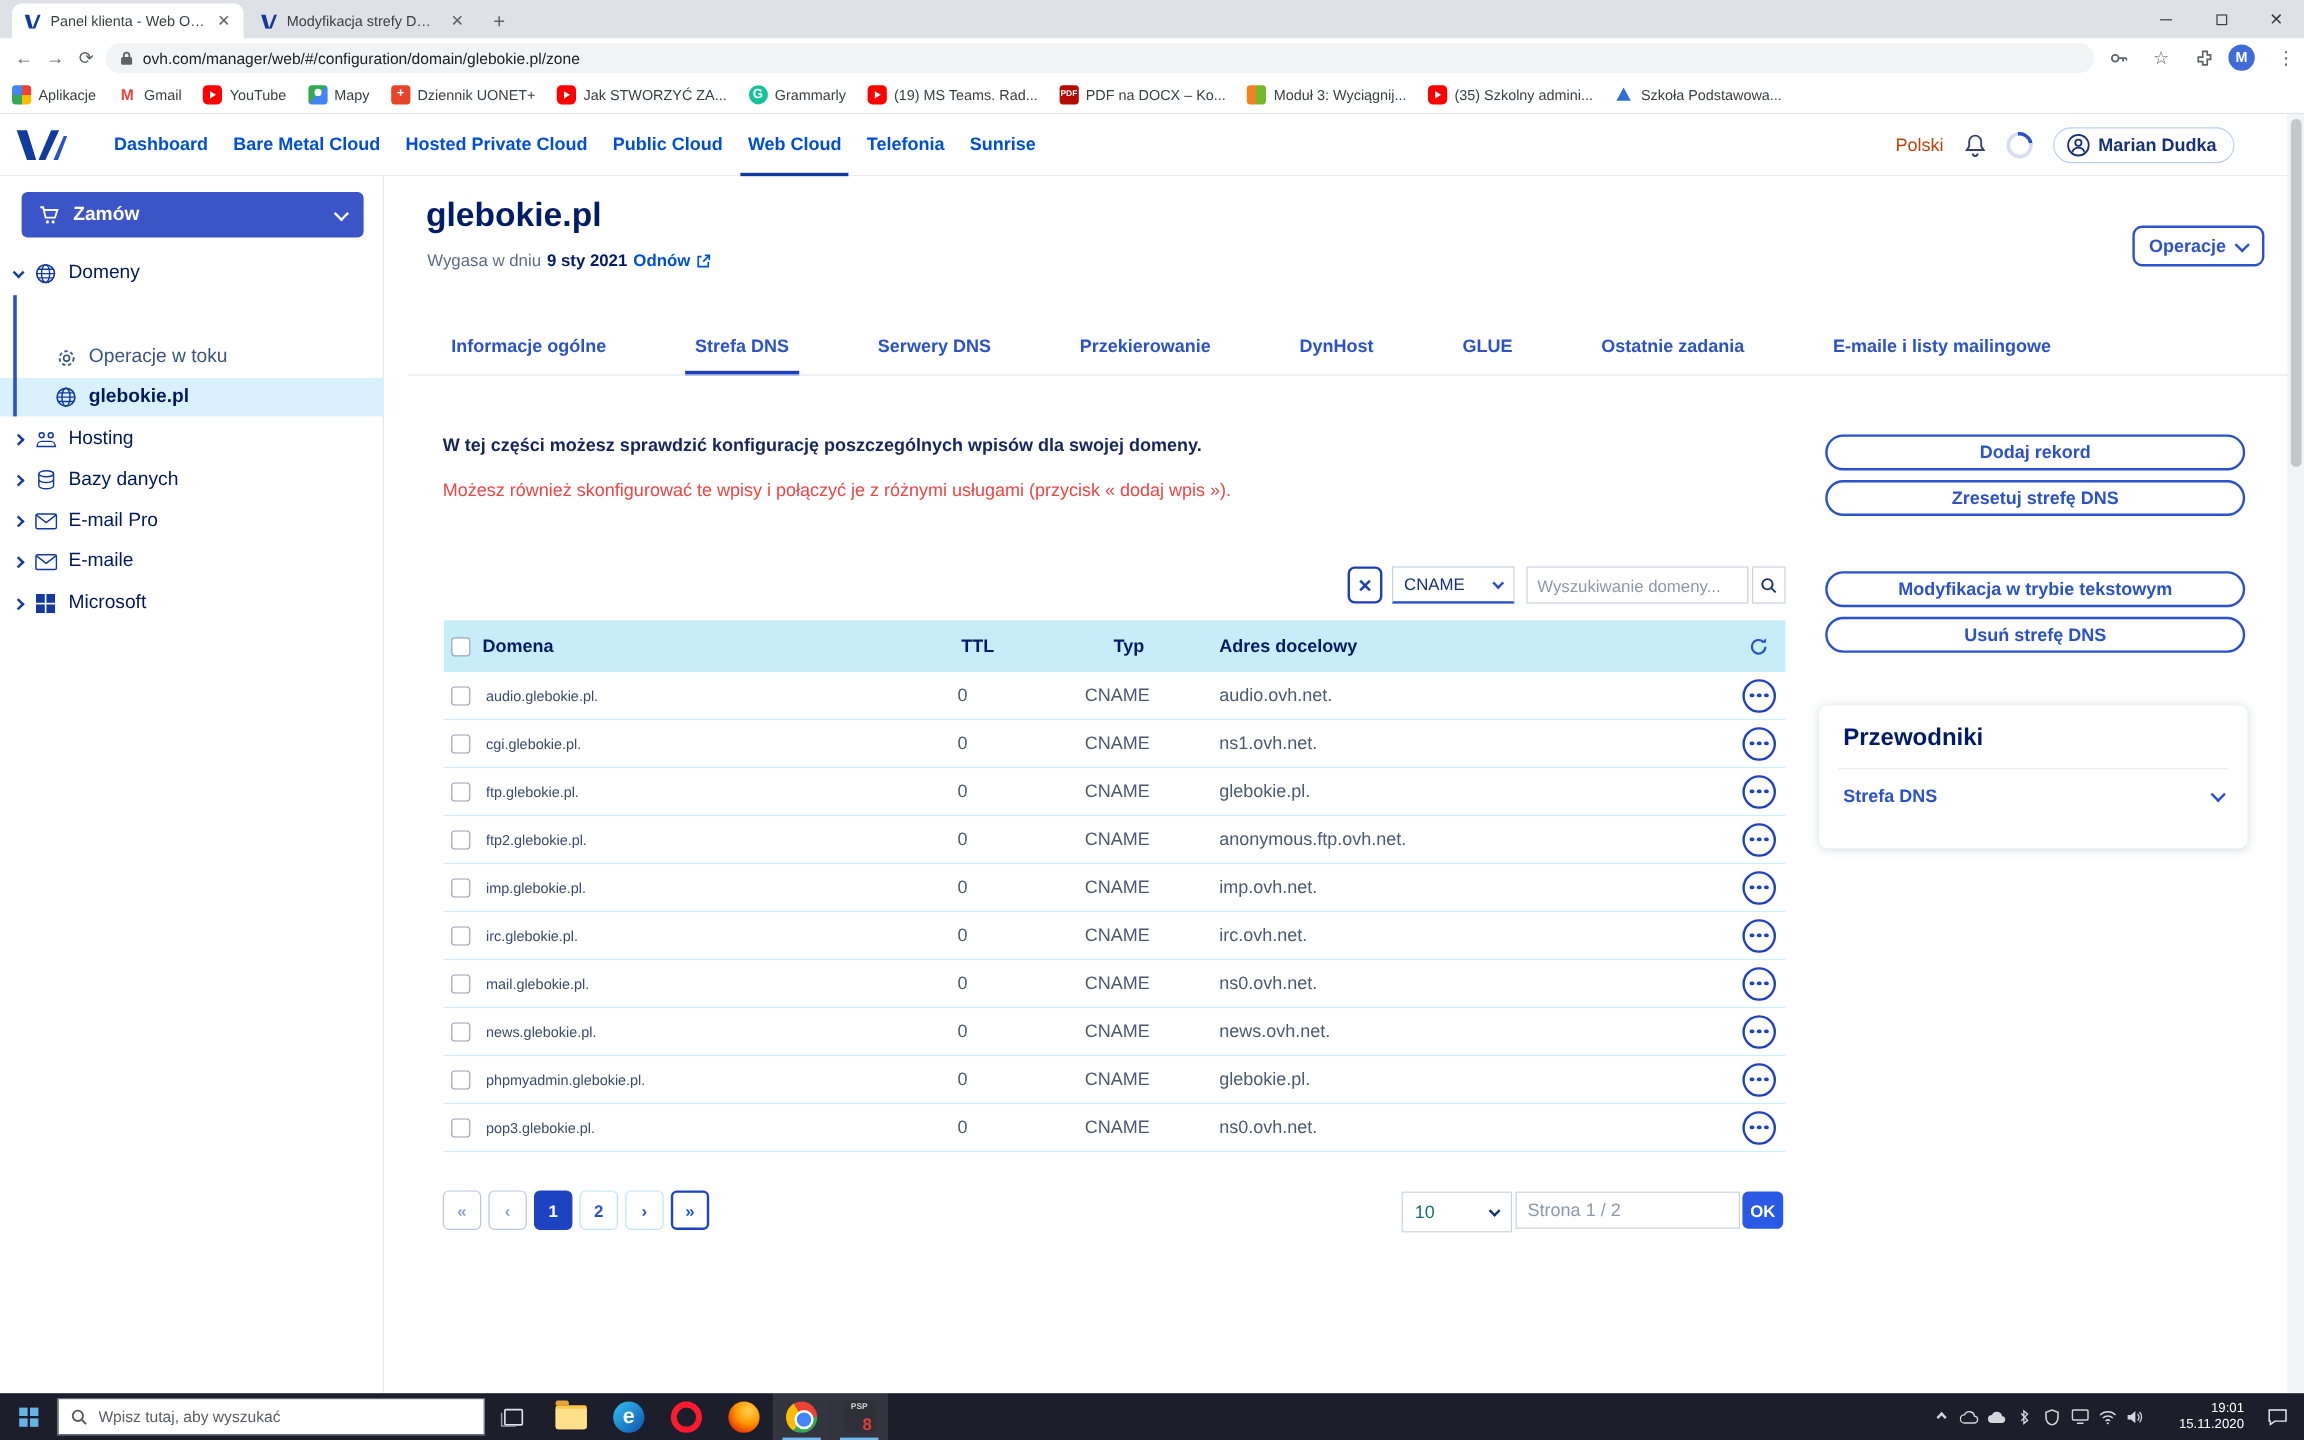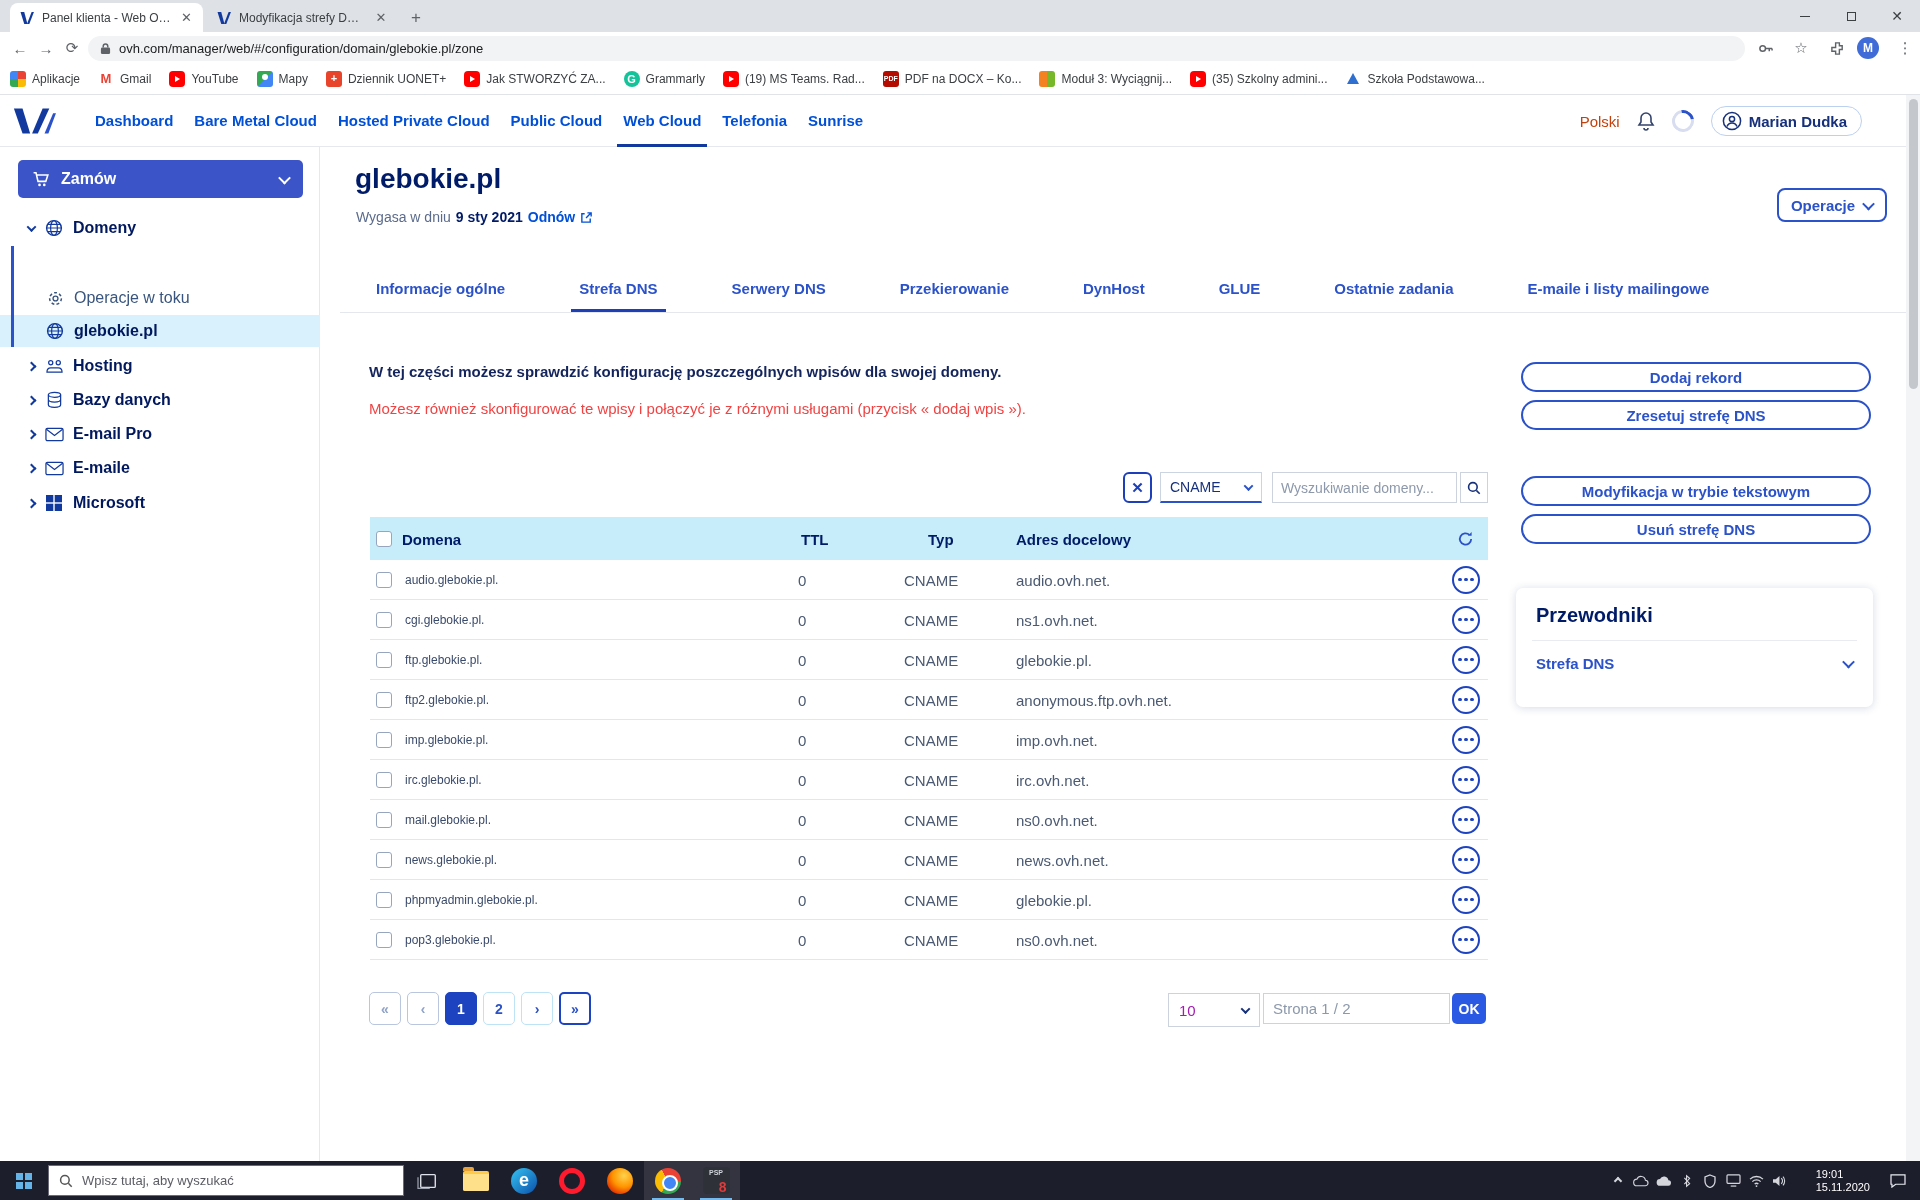--- a/index.html
+++ b/index.html
@@ -46,21 +46,21 @@
   .ovhlink.active::after{content:"";position:absolute;left:-6px;right:-6px;bottom:0;height:3px;background:#123a9e}
   .navright{position:absolute;right:58px;top:0;height:52px;display:flex;align-items:center;gap:17px}
   .lang{font-size:15px;font-weight:normal;color:#c2410c}
   .spinner{width:22px;height:22px;border-radius:50%;border:3px solid #d8def0;border-top-color:#2b52c8;transform:rotate(35deg)}
   .userpill{display:flex;align-items:center;gap:7px;border:1px solid #bcd0f0;border-radius:17px;padding:4px 14px 4px 10px;font-size:15px;font-weight:bold;color:#16307a}
   
   .sidebar{position:absolute;top:147px;left:0;width:320px;bottom:39px;background:#fff;border-right:1px solid #e5e8ef}
   .zamow{position:absolute;left:18px;top:13px;width:285px;height:38px;background:#3b54c7;border:none;border-radius:5px;color:#fff;font-weight:bold;font-size:16px;font-family:inherit;display:flex;align-items:center;gap:10px;padding:0 14px}
   .zamow .grow{flex:1;text-align:left}
   .srow{position:absolute;left:0;width:320px;height:32px;display:flex;align-items:center;font-size:16px;color:#00185e;gap:9px}
-  .srow.lvl1{padding-left:28px;font-weight:bold}
+  .srow.lvl1{padding-left:12px;font-weight:normal}
   .srow.lvl2{padding-left:45px;color:#39557e;font-weight:normal}
   .srow.sel{background:#d9f1fc;font-weight:bold;color:#00185e}
   .bluebar{position:absolute;left:11px;top:99px;width:3px;height:101px;background:#2b52c8}
   .chv{display:inline-block;width:7px;height:7px;border-right:2px solid currentColor;border-bottom:2px solid currentColor}
   .chv.d{transform:rotate(45deg) translate(-1px,-1px)}
   .chv.r{transform:rotate(-45deg)}
   .chv.big{width:9px;height:9px}
   .sic{width:20px;display:flex;justify-content:center;color:#123a9e}
   
   .main{position:absolute;left:320px;top:147px;right:0;bottom:39px;background:#fff}
@@ -91,21 +91,21 @@
   .refresh{position:absolute;right:14px;top:13px;color:#2b52c8}
   .dots{position:absolute;right:8px;top:50%;transform:translateY(-50%);width:28px;height:28px;border:2px solid #1d43c0;border-radius:50%;display:flex;align-items:center;justify-content:center;gap:2.5px}
   .dots i{width:3.5px;height:3.5px;border-radius:50%;background:#1d43c0}
   .pgn{position:absolute;top:845px;left:49px;display:flex;gap:6px}
   .pbtn{width:32px;height:33px;border-radius:5px;display:flex;align-items:center;justify-content:center;font-size:14px;font-weight:bold;background:#fff}
   .pb-dis{border:1px solid #b9c6dd;color:#8fa3c8}
   .pb-cur{background:#1d43c0;color:#fff;border:1px solid #1d43c0}
   .pb-num{border:1px solid #bfe3f6;color:#2b52c8}
   .pb-nav{border:1px solid #bfe3f6;color:#2b52c8}
   .pb-last{border:2px solid #1d43c0;color:#2b52c8}
-  .szsel{position:absolute;left:848px;top:846px;width:92px;height:31px;border:1px solid #ccd3dc;background:#fff;display:flex;align-items:center;justify-content:space-between;padding:16px 10px;font-size:15px;color:#a21caf}
+  .szsel{position:absolute;left:848px;top:846px;width:92px;height:31px;border:1px solid #ccd3dc;background:#fff;display:flex;align-items:center;justify-content:space-between;padding:16px 10px;font-size:15px;color:#0f766e}
   .szsel .chv{color:#16307a}
   .strona{position:absolute;left:943px;top:846px;width:187px;height:31px;border:1px solid #ccd3dc;background:#fff;font-size:15px;color:#8d99ab;padding:0 9px;font-family:inherit}
   .okbtn{position:absolute;left:1132px;top:846px;width:34px;height:31px;background:#2a5ae4;border:none;border-radius:5px;color:#fff;font-weight:bold;font-size:14px;font-family:inherit}
   .act{position:absolute;left:1201px;width:350px;height:30px;border:2px solid #2b52c8;border-radius:15px;background:#fff;color:#2b52c8;font-size:15px;font-weight:bold;font-family:inherit;display:flex;align-items:center;justify-content:center}
   .gcard{position:absolute;left:1196px;top:441px;width:357px;height:119px;background:#fff;border-radius:7px;box-shadow:0 1px 8px rgba(30,50,110,.18);padding:16px 20px}
   .gtitle{font-size:20px;font-weight:bold;color:#001b67}
   .gdiv{margin:13px -4px 0;height:1px;background:#e8ebf2}
   .glink{margin-top:14px;display:flex;align-items:center;justify-content:space-between;font-size:15px;font-weight:bold;color:#2b52c8}
   
   .sbar{position:absolute;right:0;top:95px;width:14px;bottom:39px;background:#f3f4f6}
@@ -127,21 +127,21 @@
   .ff{background:radial-gradient(circle at 65% 30%,#ffd34d,#ff9500 45%,#e33000 80%)}
   .chromeic{background:conic-gradient(from -30deg,#ea4335 0 120deg,#34a853 0 240deg,#fbbc05 0 360deg);position:relative}
   .chromeic::after{content:"";position:absolute;left:7px;top:7px;width:12px;height:12px;border-radius:50%;background:#4285f4;border:2.5px solid #fff}
   .folder{width:26px;height:20px;background:#ffc94a;border-radius:2px;position:relative}
   .folder::before{content:"";position:absolute;top:-4px;left:0;width:11px;height:4px;background:#e8a33d;border-radius:2px 2px 0 0}
   .folder::after{content:"";position:absolute;top:3px;left:0;width:26px;height:17px;background:#ffe08a;border-radius:0 0 2px 2px}
   .psp{width:27px;height:27px;background:#2e3138;border-radius:4px;position:relative;color:#cfd3da;font-size:7px;font-weight:bold;text-align:center;line-height:12px}
   .psp b{position:absolute;right:3px;bottom:1px;color:#e23b3b;font-size:14px}
   .tray{position:absolute;right:0;top:0;height:39px;display:flex;align-items:center;gap:6px;padding-right:6px}
   .tico{width:17px;height:17px;display:flex;align-items:center;justify-content:center;color:#e8eaf0;opacity:.9}
-  .clock{text-align:left;font-size:11px;line-height:13px;color:#fff;margin:0 10px 0 22px;white-space:nowrap}
+  .clock{text-align:right;font-size:11px;line-height:13px;color:#fff;margin:0 10px 0 22px;white-space:nowrap}
   .anotif{width:24px;height:39px;display:flex;align-items:center;justify-content:center;color:#e8eaf0;margin-right:4px}
 </style>
 </head>
 <body>
 
 <div class="tabbar">
   <div class="tab active" style="left:10px;width:193px">
     <span>
         <svg width="14" height="12" viewBox="0 0 30 26">
           <path d="M1 0 l8 26 h7 L9 0Z" fill="#123a9e"></path>

